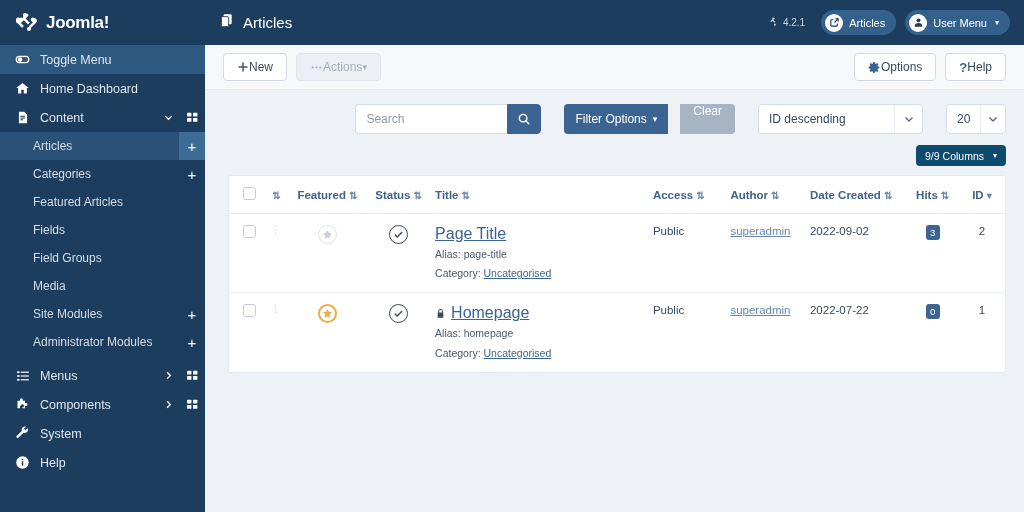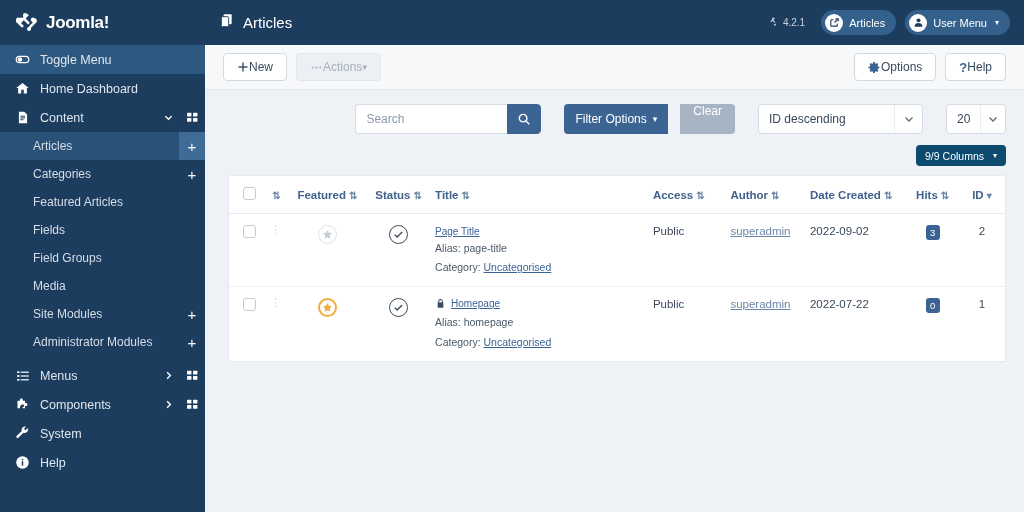--- a/index.html
+++ b/index.html
@@ -273,21 +273,21 @@
   }
   .star.off { border: 1.5px solid #dde2e8; color: #c6ced8; }
   .star.on { border: 2px solid #f0ad3f; color: #f0ad3f; }
   .status-ico {
     width: 19px; height: 19px; border-radius: 50%;
     border: 1.5px solid #3b4a5c; color: #3b4a5c;
     display: inline-flex; align-items: center; justify-content: center;
     cursor: pointer;
   }
   .title-link {
-    color: #3c6493; font-size: 10px;
+    color: #3c6493; font-size: 16px;
     text-decoration: underline; cursor: pointer;
     display: inline-flex; align-items: center; gap: 5px; text-align: right;
   }
   .meta {
     font-size: 10.5px; color: #4a5968;
     margin-top: 4px; line-height: 1.45;
   }
   .meta a { color: #3c6493; text-decoration: underline; cursor: pointer; }
   .author-link { color: #6b86a8; text-decoration: underline; cursor: pointer; font-size: 11.5px; }
   .hits-badge {

